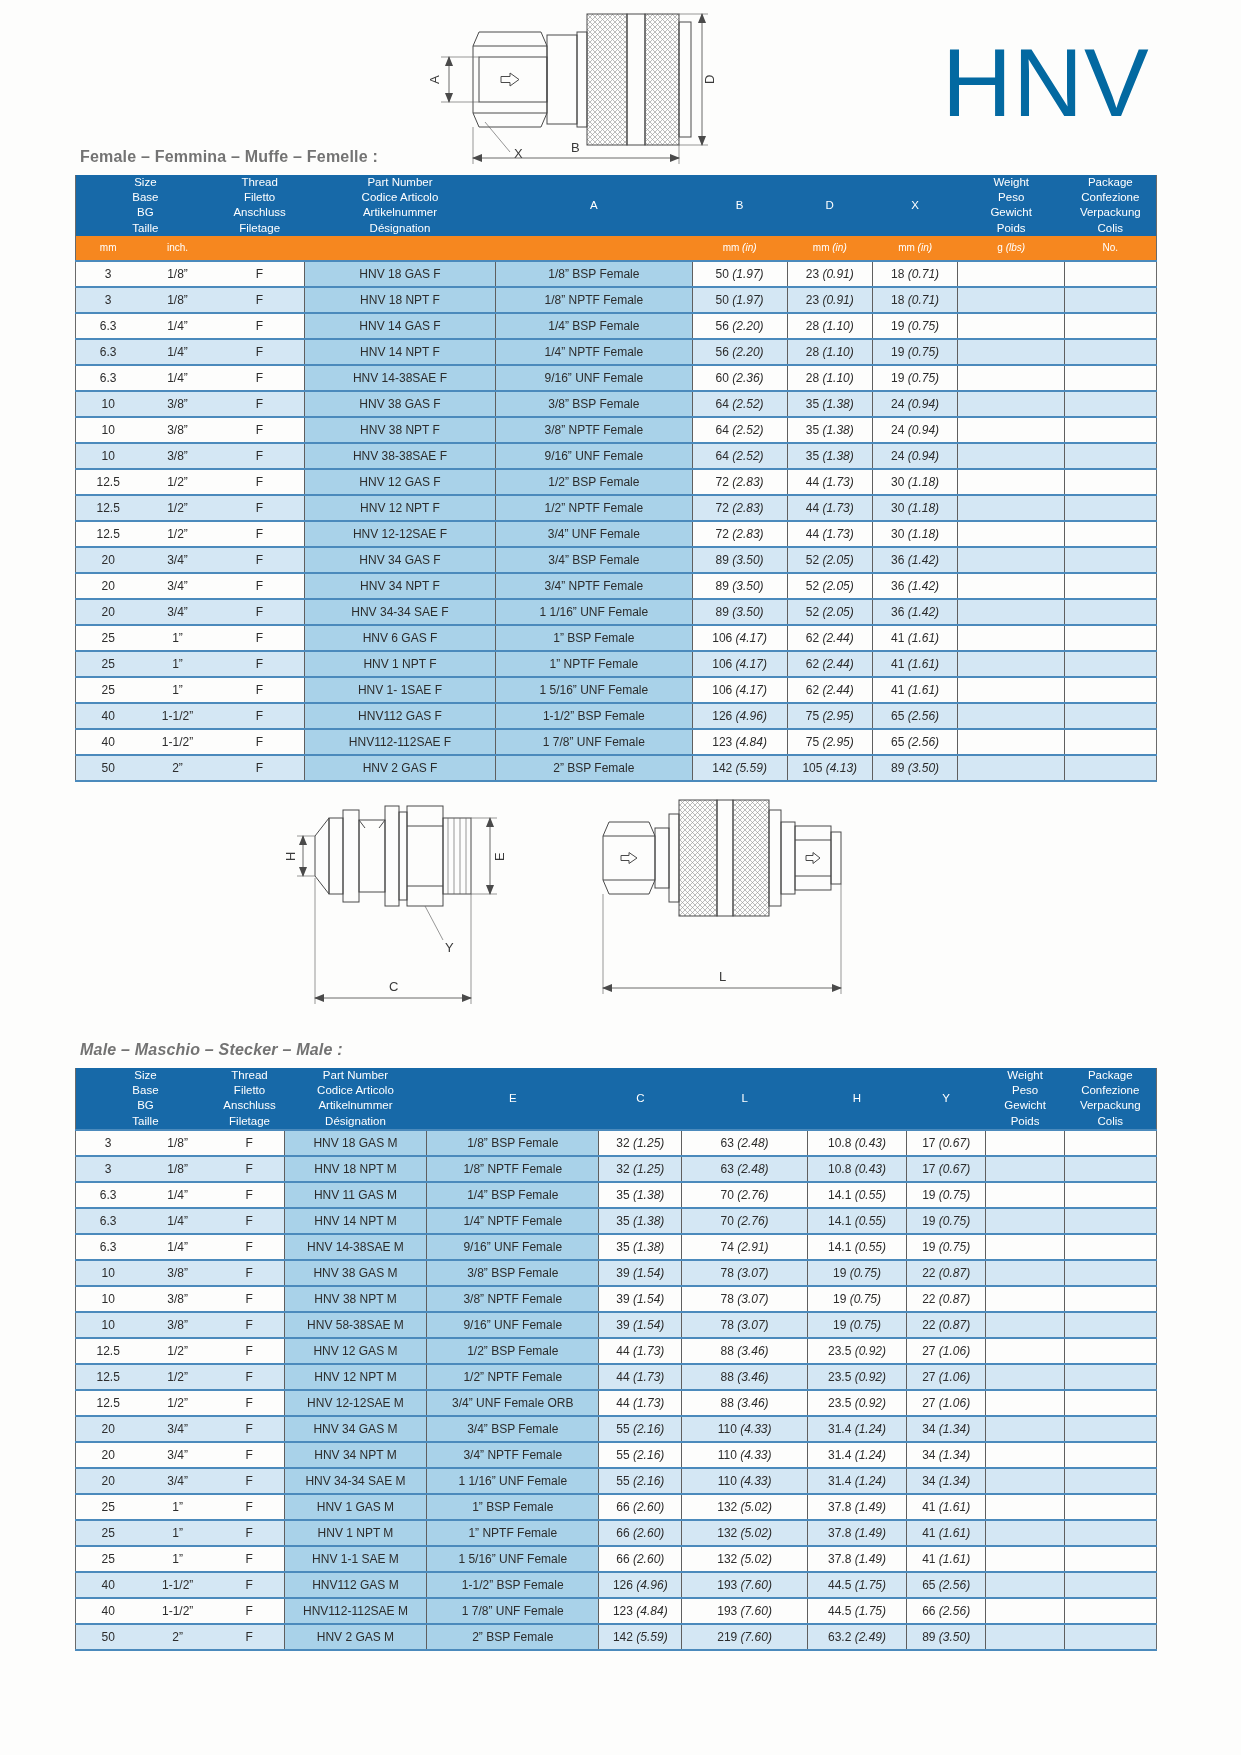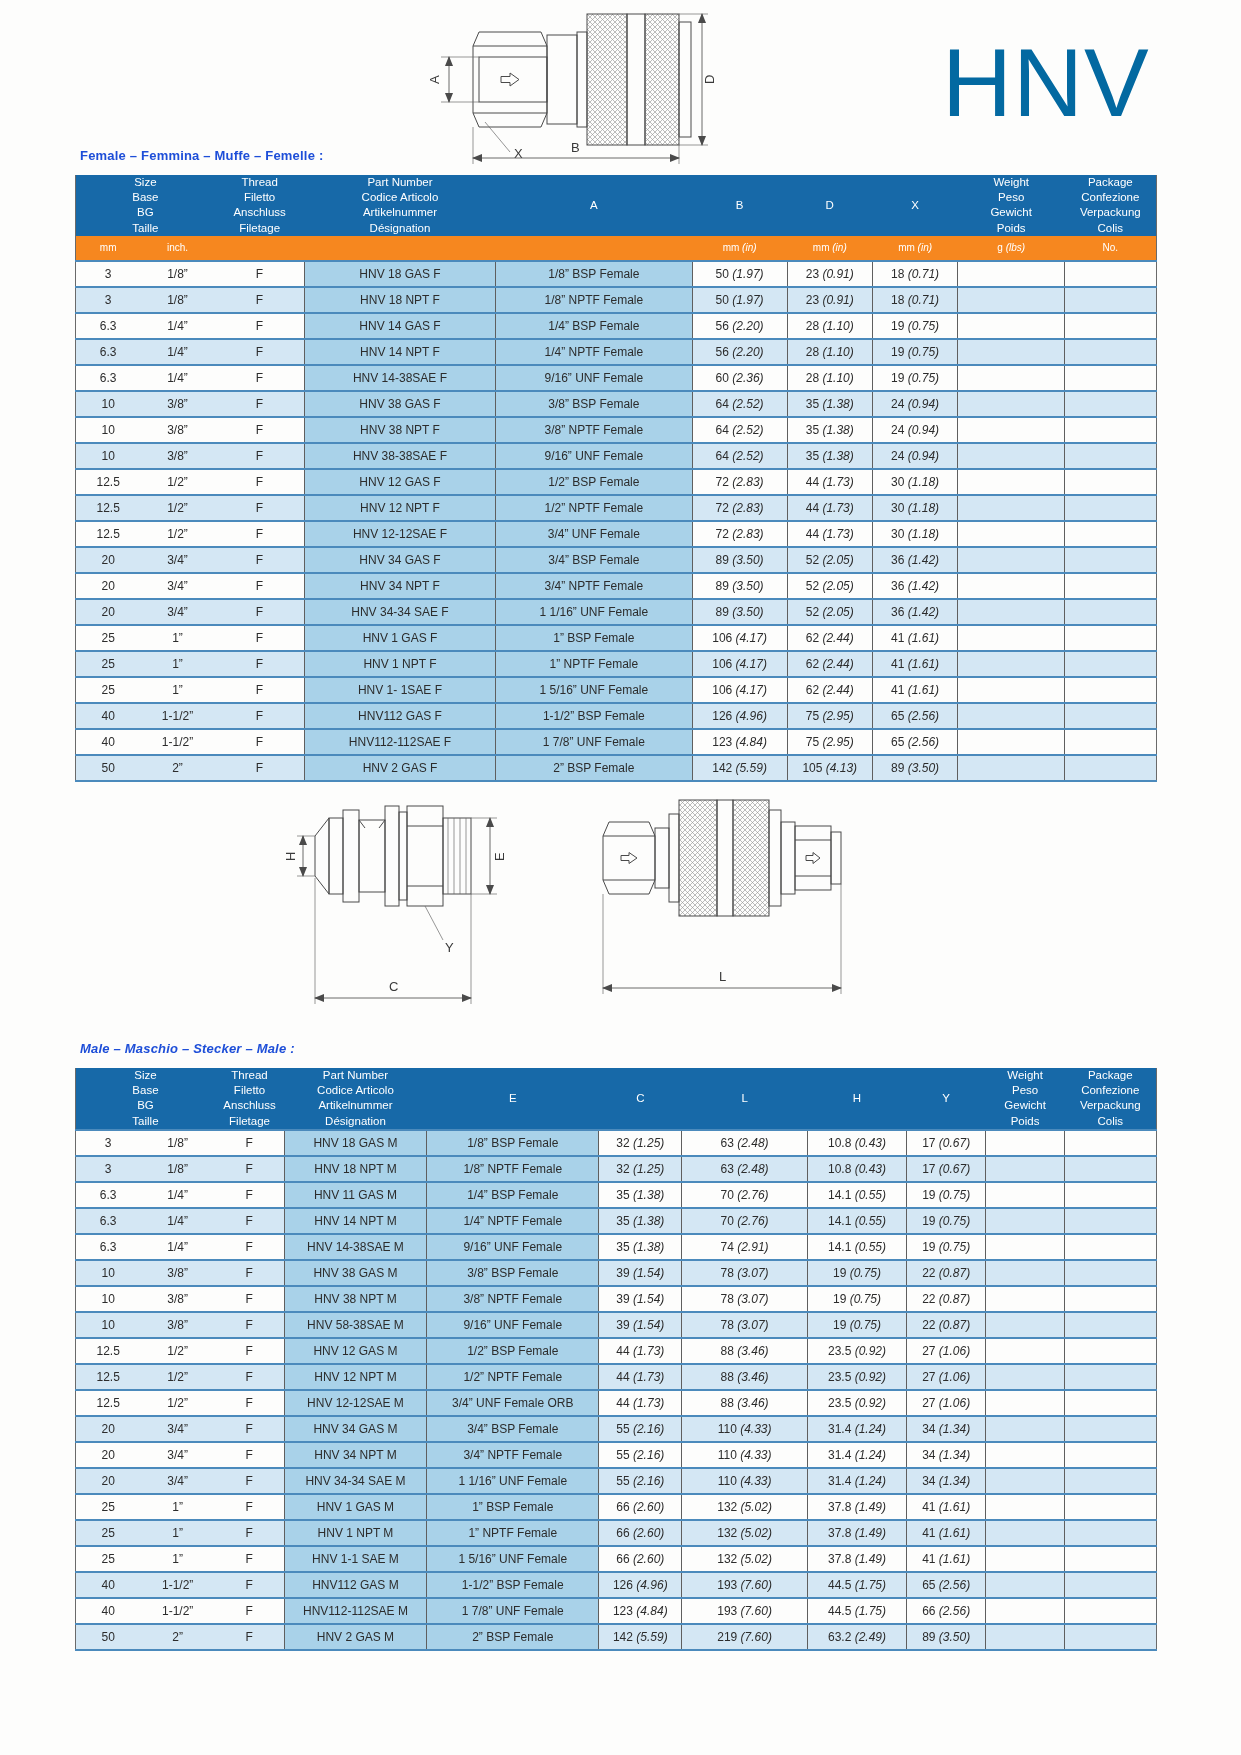--- a/index.html
+++ b/index.html
@@ -8,21 +8,21 @@
     position:relative; width:1241px; height:1755px; background:#fdfdfc;
     margin:0 auto; overflow:hidden;
   }
   .logo {
     position:absolute; left:942px; top:16px; font-size:97px; font-weight:400;
     color:#0369a1; letter-spacing:1px; line-height:1;
     font-family:"Liberation Sans", sans-serif;
     margin-top:18px;
   }
   .sec-heading {
-    position:absolute; left:80px; font-size:13px; font-weight:bold; color:#1d4ed8;
+    position:absolute; left:80px; font-size:16px; font-weight:bold; color:#737373;
     letter-spacing:0.2px;
   }
   #female-heading { top:148px; }
   #male-heading   { top:1041px;font-style:italic; }
   .tblwrap { position:absolute; left:75px; width:1082px; }
   #female-tblwrap { top:175px; }
   #male-tblwrap   { top:1068px; }
   table.spec {
     width:100%; border-collapse:collapse; table-layout:fixed;
     border-left:1px solid #6a6a6a; border-right:1px solid #6a6a6a;
@@ -336,21 +336,21 @@
             <td class="vb">89 <span class="it">(3.50)</span></td>
             <td class="vb">52 <span class="it">(2.05)</span></td>
             <td class="vb">36 <span class="it">(1.42)</span></td>
             <td class="vb"></td>
             <td class="vb"></td>
           </tr>
           <tr>
             <td>25</td>
             <td>1”</td>
             <td>F</td>
-            <td class="vb hl">HNV 1 GAS F</td>
+            <td class="vb hl">HNV 6 GAS F</td>
             <td class="vb hl">1” BSP Female</td>
             <td class="vb">106 <span class="it">(4.17)</span></td>
             <td class="vb">62 <span class="it">(2.44)</span></td>
             <td class="vb">41 <span class="it">(1.61)</span></td>
             <td class="vb"></td>
             <td class="vb"></td>
           </tr>
           <tr class="alt">
             <td>25</td>
             <td>1”</td>

